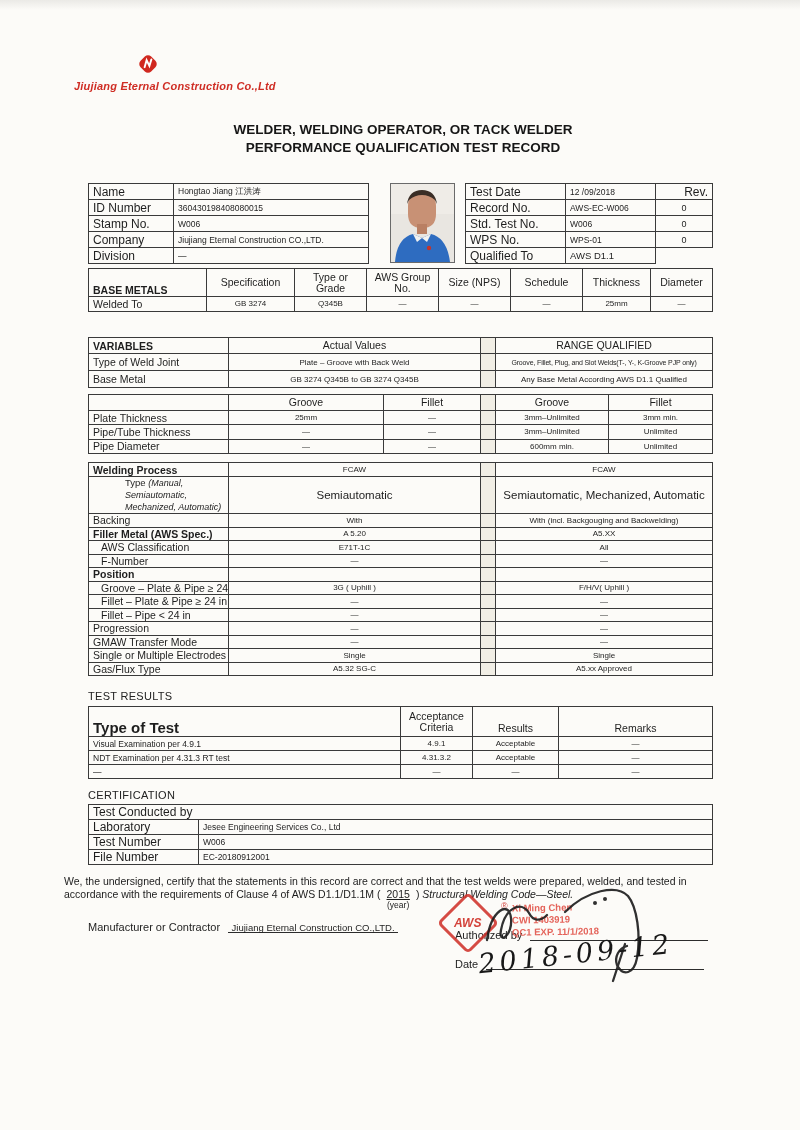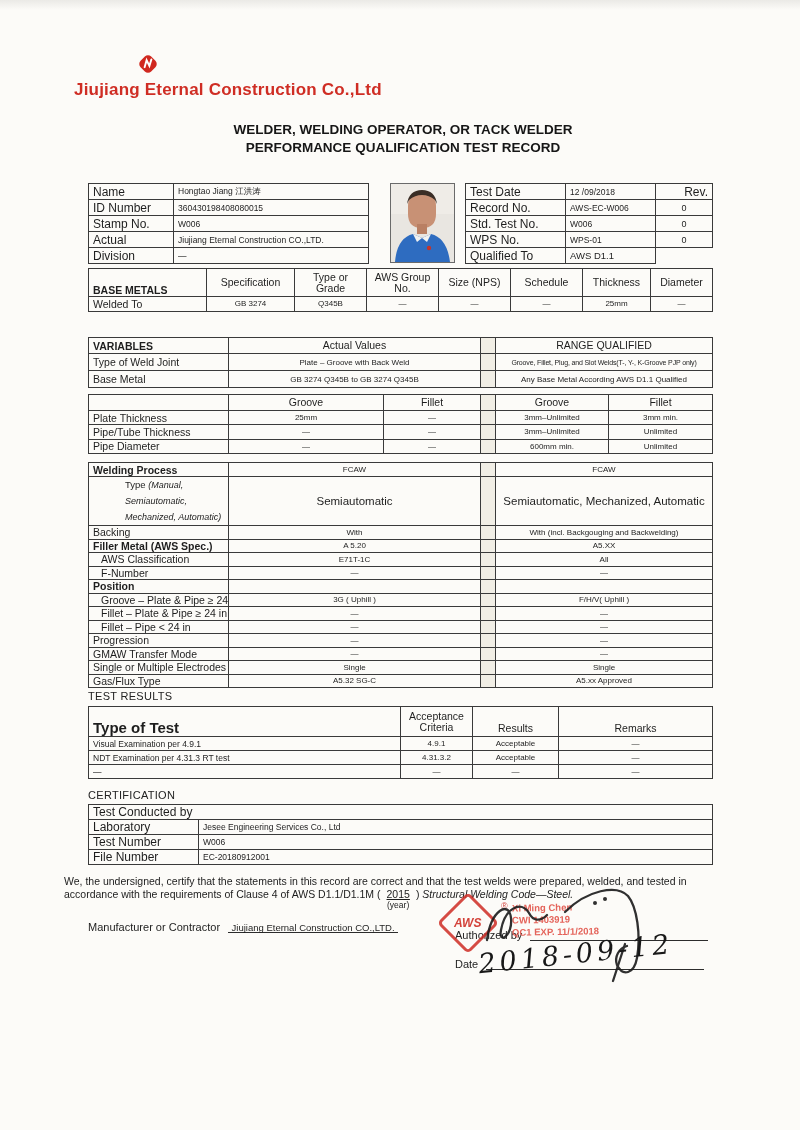--- a/index.html
+++ b/index.html
@@ -4,21 +4,21 @@
 <style>
   html,body{margin:0;padding:0;}
   body{background:#efeeea;}
   .page{position:relative;width:800px;height:1130px;background:#fcfbf8;overflow:hidden;
         font-family:"Liberation Sans",sans-serif;color:#1e1e1e;}
   .page::before{content:"";position:absolute;left:0;top:0;width:100%;height:10px;
         background:linear-gradient(#d9d8d4,rgba(255,255,255,0));opacity:.5;}
   .abs{position:absolute;}
 
   
-  .company{color:#cf2d24;font-weight:bold;font-size:17px;letter-spacing:.2px;}
+  .company{color:#cf2d24;font-weight:bold;font-size:11px;letter-spacing:.2px;font-style:italic;}
   .title{width:800px;text-align:center;font-weight:bold;font-size:13.5px;line-height:18px;color:#161616;}
 
   
   table{border-collapse:collapse;table-layout:fixed;}
   td{border:1px solid #3a3a3a;padding:0 4px;overflow:hidden;white-space:nowrap;vertical-align:middle;}
   .lbl{font-size:10.5px;text-align:left;}
   .lbl-lg{font-size:12px;}
   .b{font-weight:bold;}
   .i{padding-left:12px;}
   .hd{font-size:10.5px;text-align:center;white-space:normal;line-height:11px;}
@@ -82,21 +82,21 @@
         </tr>
     <tr style="height:16px">
           <td class="lbl-lg">ID Number</td>
           <td class="val-l">360430198408080015</td>
         </tr>
     <tr style="height:16px">
           <td class="lbl-lg">Stamp No.</td>
           <td class="val-l">W006</td>
         </tr>
     <tr style="height:16px">
-          <td class="lbl-lg">Actual</td>
+          <td class="lbl-lg">Company</td>
           <td class="val-l">Jiujiang Eternal Construction CO.,LTD.</td>
         </tr>
     <tr style="height:16px">
           <td class="lbl-lg">Division</td>
           <td class="val-l">—</td>
         </tr>
   </tbody>
     </table>
 
   <div class="abs" style="left:390px;top:183px;width:65px;height:80px;border:1px solid #6a6a6a;box-sizing:border-box;">
@@ -264,21 +264,21 @@
         <col style="width:217px">
       </colgroup>
     <tbody>
         <tr style="height:14px">
           <td class="lbl b">Welding Process</td>
           <td class="val">FCAW</td>
           <td class="gap"></td>
           <td class="val">FCAW</td>
         </tr>
     <tr style="height:28px">
-      <td class="lbl i" style="white-space:normal;line-height:16px;font-size:9.5px;padding-left:36px;">
+      <td class="lbl i" style="white-space:normal;line-height:11px;font-size:9.5px;padding-left:36px;">
         <span>Type</span>
         <span class="ital" style="font-size:9px">(Manual, Semiautomatic, Mechanized, Automatic)</span>
       </td>
       <td class="big">Semiautomatic</td>
       <td class="gap"></td>
       <td class="big">Semiautomatic, Mechanized, Automatic</td>
     </tr>
     <tr style="height:13.5px">
           <td class="lbl">Backing</td>
           <td class="val">With</td>

